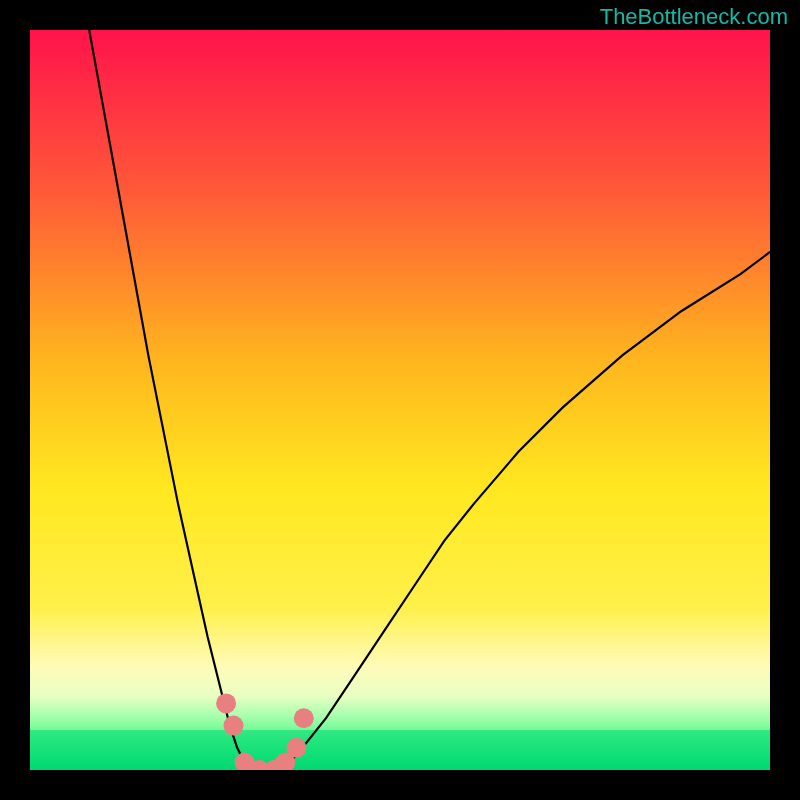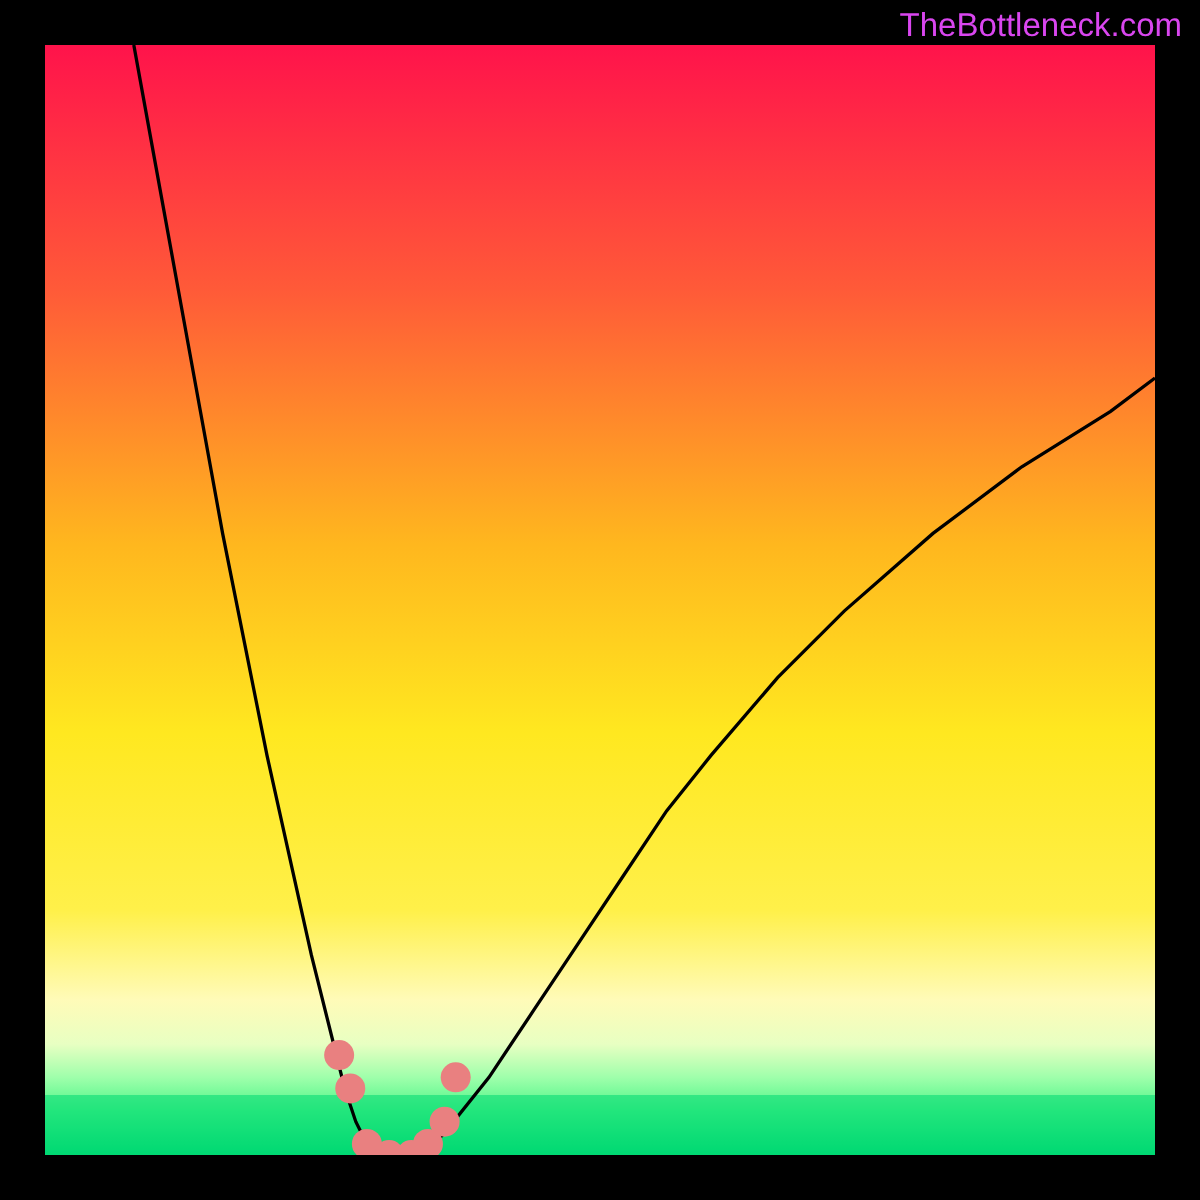--- a/index.html
+++ b/index.html
@@ -8,21 +8,21 @@
     width: 800px;
     height: 800px;
     background: #000;
     position: relative;
     font-family: Arial, sans-serif;
   }
   .watermark {
     position: absolute;
     top: 4px;
     right: 12px;
-    color: #d946ef;
+    color: #14b8a6;
     font-size: 22px;
     font-weight: 500;
     z-index: 10;
     margin-left: 16px;
   }
   .plot-area {
     position: absolute;
     left: 30px;
     top: 30px;
     width: 740px;

